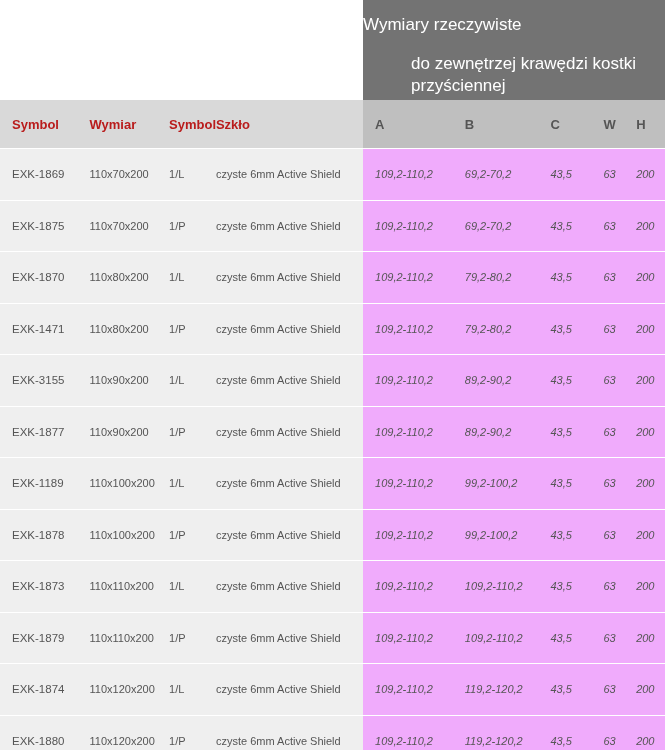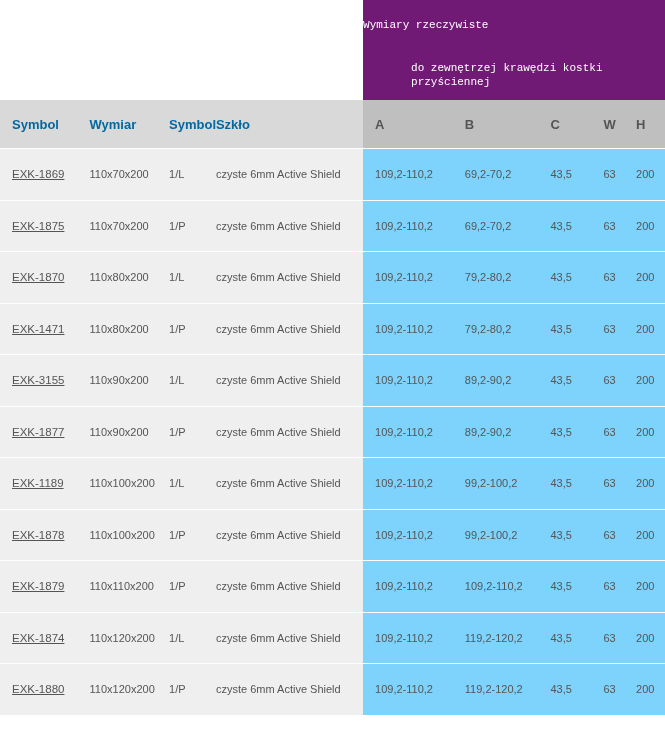--- a/index.html
+++ b/index.html
@@ -26,36 +26,35 @@
     vertical-align: middle;
     text-align: left;
   }
 
   
   .banner-empty {
     background: #ffffff;
     border: none;
   }
   .banner-cell {
-    background: #701a75;
+    background: #737373;
     color: #ffffff;
-    font-size: 11px;
+    font-size: 17px;
     font-weight: normal;
     text-align: center;
     padding: 0 6px;
     line-height: 1.3;
-    font-family: Liberation Mono, monospace;
   }
   .banner-row1 .banner-cell { height: 50px; }
   .banner-row2 .banner-cell { height: 50px; padding-left: 48px; }
 
   
   tr.header-row th {
     background: #d9d9d9;
-    color: #0369a1;
+    color: #b91c1c;
     font-size: 13px;
     font-weight: bold;
     height: 48px;
     padding: 0 12px;
     border-bottom: 1px solid #ffffff;
   }
   tr.header-row th.dim-head {
     background: #bfbfbf;
     color: #555555;
   }
@@ -65,25 +64,25 @@
     height: 50.5px;
     padding: 0 12px;
     font-size: 11px;
     color: #555555;
     border-bottom: 1px solid #ffffff;
     background: #efefef;
     white-space: nowrap;
     overflow: hidden;
   }
   tr.data-row td.dim {
-    background: #7dd3fc;
+    background: #f0abfc;
+    font-style: italic;
   }
   tr.data-row td.c-symbol {
     font-size: 11.5px;
-    text-decoration: underline;
   }
 
   
   col.c0 { width: 76px; }
   col.c1 { width: 78px; }
   col.c2 { width: 46px; }
   col.c3 { width: 156px; }
   col.c4 { width: 88px; }
   col.c5 { width: 84px; }
   col.c6 { width: 52px; }
@@ -209,20 +208,31 @@
       <td>110x100x200</td>
       <td>1/P</td>
       <td>czyste 6mm Active Shield</td>
       <td class="dim">109,2-110,2</td>
       <td class="dim">99,2-100,2</td>
       <td class="dim">43,5</td>
       <td class="dim">63</td>
       <td class="dim">200</td>
     </tr>
     <tr class="data-row">
+      <td class="c-symbol">EXK-1873</td>
+      <td>110x110x200</td>
+      <td>1/L</td>
+      <td>czyste 6mm Active Shield</td>
+      <td class="dim">109,2-110,2</td>
+      <td class="dim">109,2-110,2</td>
+      <td class="dim">43,5</td>
+      <td class="dim">63</td>
+      <td class="dim">200</td>
+    </tr>
+    <tr class="data-row">
       <td class="c-symbol">EXK-1879</td>
       <td>110x110x200</td>
       <td>1/P</td>
       <td>czyste 6mm Active Shield</td>
       <td class="dim">109,2-110,2</td>
       <td class="dim">109,2-110,2</td>
       <td class="dim">43,5</td>
       <td class="dim">63</td>
       <td class="dim">200</td>
     </tr>

